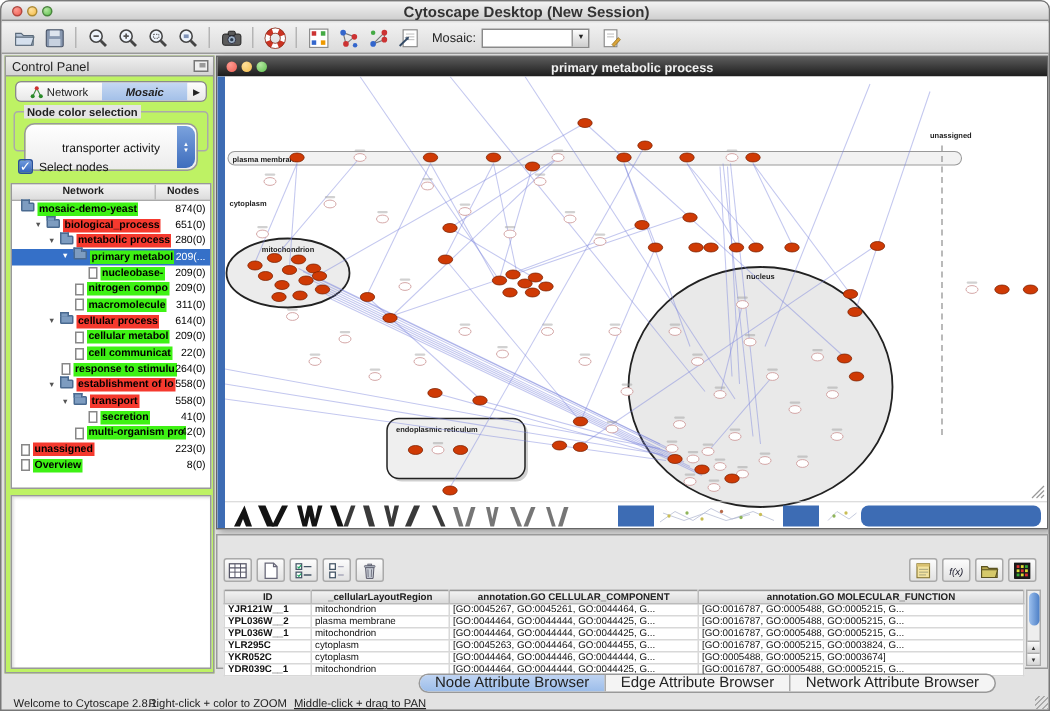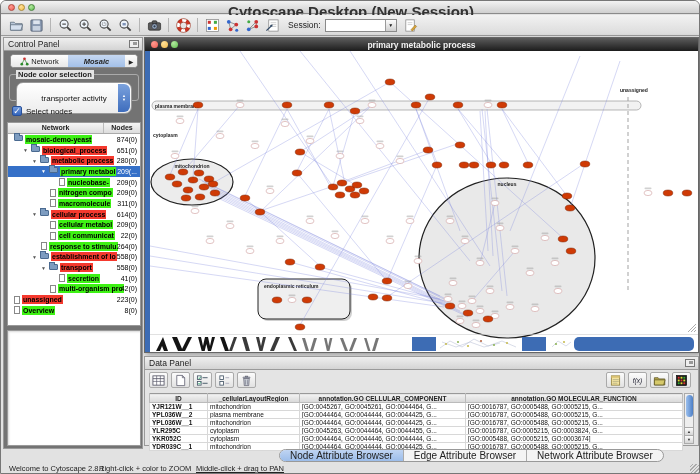--- a/index.html
+++ b/index.html
@@ -6,33 +6,33 @@
   *{box-sizing:border-box;}
   #window{position:relative;width:700px;height:474px;font-family:"Liberation Sans","DejaVu Sans",sans-serif;
     background:#e2e2e2;border:1px solid #777;border-radius:6px 6px 0 0;overflow:hidden;}
   
   #titlebar{position:absolute;left:0;top:0;width:700px;height:13px;
     background:linear-gradient(#f3f3f3,#cfcfcf);border-bottom:1px solid #8a8a8a;}
   .light{position:absolute;top:3px;width:7px;height:7px;border-radius:50%;}
   #titlebar .r{left:7px;background:radial-gradient(circle at 35% 30%,#ff9a90,#ee5f54);border:0.5px solid #b2463d;}
   #titlebar .y{left:17px;background:radial-gradient(circle at 35% 30%,#ffe09a,#f4bd4b);border:0.5px solid #ad8a33;}
   #titlebar .g{left:27px;background:radial-gradient(circle at 35% 30%,#b4e8a0,#5fc04f);border:0.5px solid #49853c;}
-  #window-title{position:absolute;left:0;right:0;top:2px;text-align:center;font-size:15px;font-weight:bold;color:#333;}
+  #window-title{position:absolute;left:0;right:0;top:2px;text-align:center;font-size:10px;font-weight:bold;color:#333;}
   
   #toolbar{position:absolute;left:0;top:14px;width:700px;height:21px;background:linear-gradient(#f2f2f2,#dbdbdb);
     border-bottom:1px solid #9a9a9a;display:flex;align-items:center;padding-left:5px;}
   .ibtn{width:20px;height:19px;display:inline-flex;align-items:center;justify-content:center;flex:none;}
   .ibtn svg{width:15px;height:15px;}
   .tsep{width:1px;height:14px;background:#b5b5b5;margin:0 4px;flex:none;}
   #search-label{font-size:8.5px;color:#222;margin:0 4px 0 6px;}
   #search-combo{width:72px;height:13px;background:#fff;border:1px solid #8a8a8a;position:relative;flex:none;}
   #search-combo .dd{position:absolute;right:0;top:0;width:11px;height:11px;background:linear-gradient(#fdfdfd,#cfcfcf);
     border-left:1px solid #9a9a9a;font-size:5px;color:#222;text-align:center;line-height:11px;}
   
-  #control-panel{position:absolute;left:2px;top:36px;width:140px;height:412px;background:#737373;border:1px solid #9a9a9a;}
+  #control-panel{position:absolute;left:2px;top:36px;width:140px;height:412px;background:#bef264;border:1px solid #9a9a9a;}
   .panel-head{height:13px;background:linear-gradient(#efefef,#d4d4d4);border-bottom:1px solid #9a9a9a;
     font-size:8.5px;color:#222;padding:1px 4px;position:relative;}
   .float-ic{position:absolute;right:3px;top:2px;width:10px;height:8px;border:1px solid #777;background:#eee;}
   .float-ic:before{content:"";position:absolute;right:1px;top:1px;width:4px;height:3px;background:#999;}
   #cp-tabs{position:absolute;left:6px;top:16px;width:128px;height:14px;display:flex;border:1px solid #8a8a8a;border-radius:4px;overflow:hidden;background:#fff;}
   .cp-tab{flex:1;display:flex;align-items:center;justify-content:center;font-size:7.5px;color:#222;gap:2px;background:linear-gradient(#fdfdfd,#e8e8e8);}
   .cp-tab.sel{background:linear-gradient(#c6d8f2,#a3c0e8);font-weight:bold;font-style:italic;}
   .cp-tab.arrow{flex:0 0 12px;font-size:6px;}
   #groupbox{position:absolute;left:5px;top:36px;width:130px;height:27px;border:1px solid #aaa;border-radius:3px;}
   #groupbox legend,#gb-legend{position:absolute;left:6px;top:-5px;background:#e4e4e4;font-size:7.5px;font-weight:bold;color:#222;padding:0 2px;}
@@ -205,21 +205,21 @@
     <span class="ibtn">
         <svg viewBox="0 0 16 16">
           <rect x="4" y="2" width="10" height="12" fill="#fff" stroke="#888" stroke-width="0.8"></rect>
           <line x1="6" y1="5" x2="12" y2="5" stroke="#bbb" stroke-width="0.7"></line>
           <line x1="6" y1="7" x2="12" y2="7" stroke="#bbb" stroke-width="0.7"></line>
           <line x1="6" y1="9" x2="12" y2="9" stroke="#bbb" stroke-width="0.7"></line>
           <path d="M1.5 13.5 L7 8.2" stroke="#334a66" stroke-width="1.3"></path>
           <path d="M8.2 7 l-3.2 0.6 2.7 1.7 z" fill="#334a66"></path>
         </svg>
       </span>
-    <span id="search-label">Session:</span>
+    <span id="search-label">Mosaic:</span>
     <div id="search-combo">
         <span class="dd">▼</span>
       </div>
     <span class="ibtn" style="margin-left:4px">
         <svg viewBox="0 0 16 16">
           <rect x="3" y="2" width="9" height="12" fill="#fff" stroke="#888" stroke-width="0.8"></rect>
           <line x1="5" y1="5" x2="10" y2="5" stroke="#bbb" stroke-width="0.7"></line>
           <line x1="5" y1="7" x2="10" y2="7" stroke="#bbb" stroke-width="0.7"></line>
           <path d="M8.5 12.5 L13 7.5 l1.5 1.5 -4.5 5z" fill="#d9a43a" stroke="#8a6a20" stroke-width="0.5"></path>
         </svg>
@@ -636,24 +636,20 @@
           <g stroke="#999" stroke-width="0.8">
             <line x1="538" y1="281" x2="546" y2="273"></line>
             <line x1="541" y1="281" x2="546" y2="276"></line>
             <line x1="544" y1="281" x2="546" y2="279"></line>
           </g>
         </svg>
     </div>
   </div>
 
   <div id="data-panel">
-    <div class="panel-head">
-      <span>Data Panel</span>
-      <span class="float-ic"></span>
-    </div>
     <div id="dp-toolbar">
       <span class="dbtn">
           <svg viewBox="0 0 14 14">
             <rect x="1" y="2" width="12" height="10" fill="#fff" stroke="#556" stroke-width="0.9"></rect>
             <line x1="1" y1="5" x2="13" y2="5" stroke="#556" stroke-width="0.9"></line>
             <line x1="1" y1="8" x2="13" y2="8" stroke="#556" stroke-width="0.7"></line>
             <line x1="5" y1="2" x2="5" y2="12" stroke="#556" stroke-width="0.7"></line>
             <line x1="9" y1="2" x2="9" y2="12" stroke="#556" stroke-width="0.7"></line>
           </svg>
         </span>

